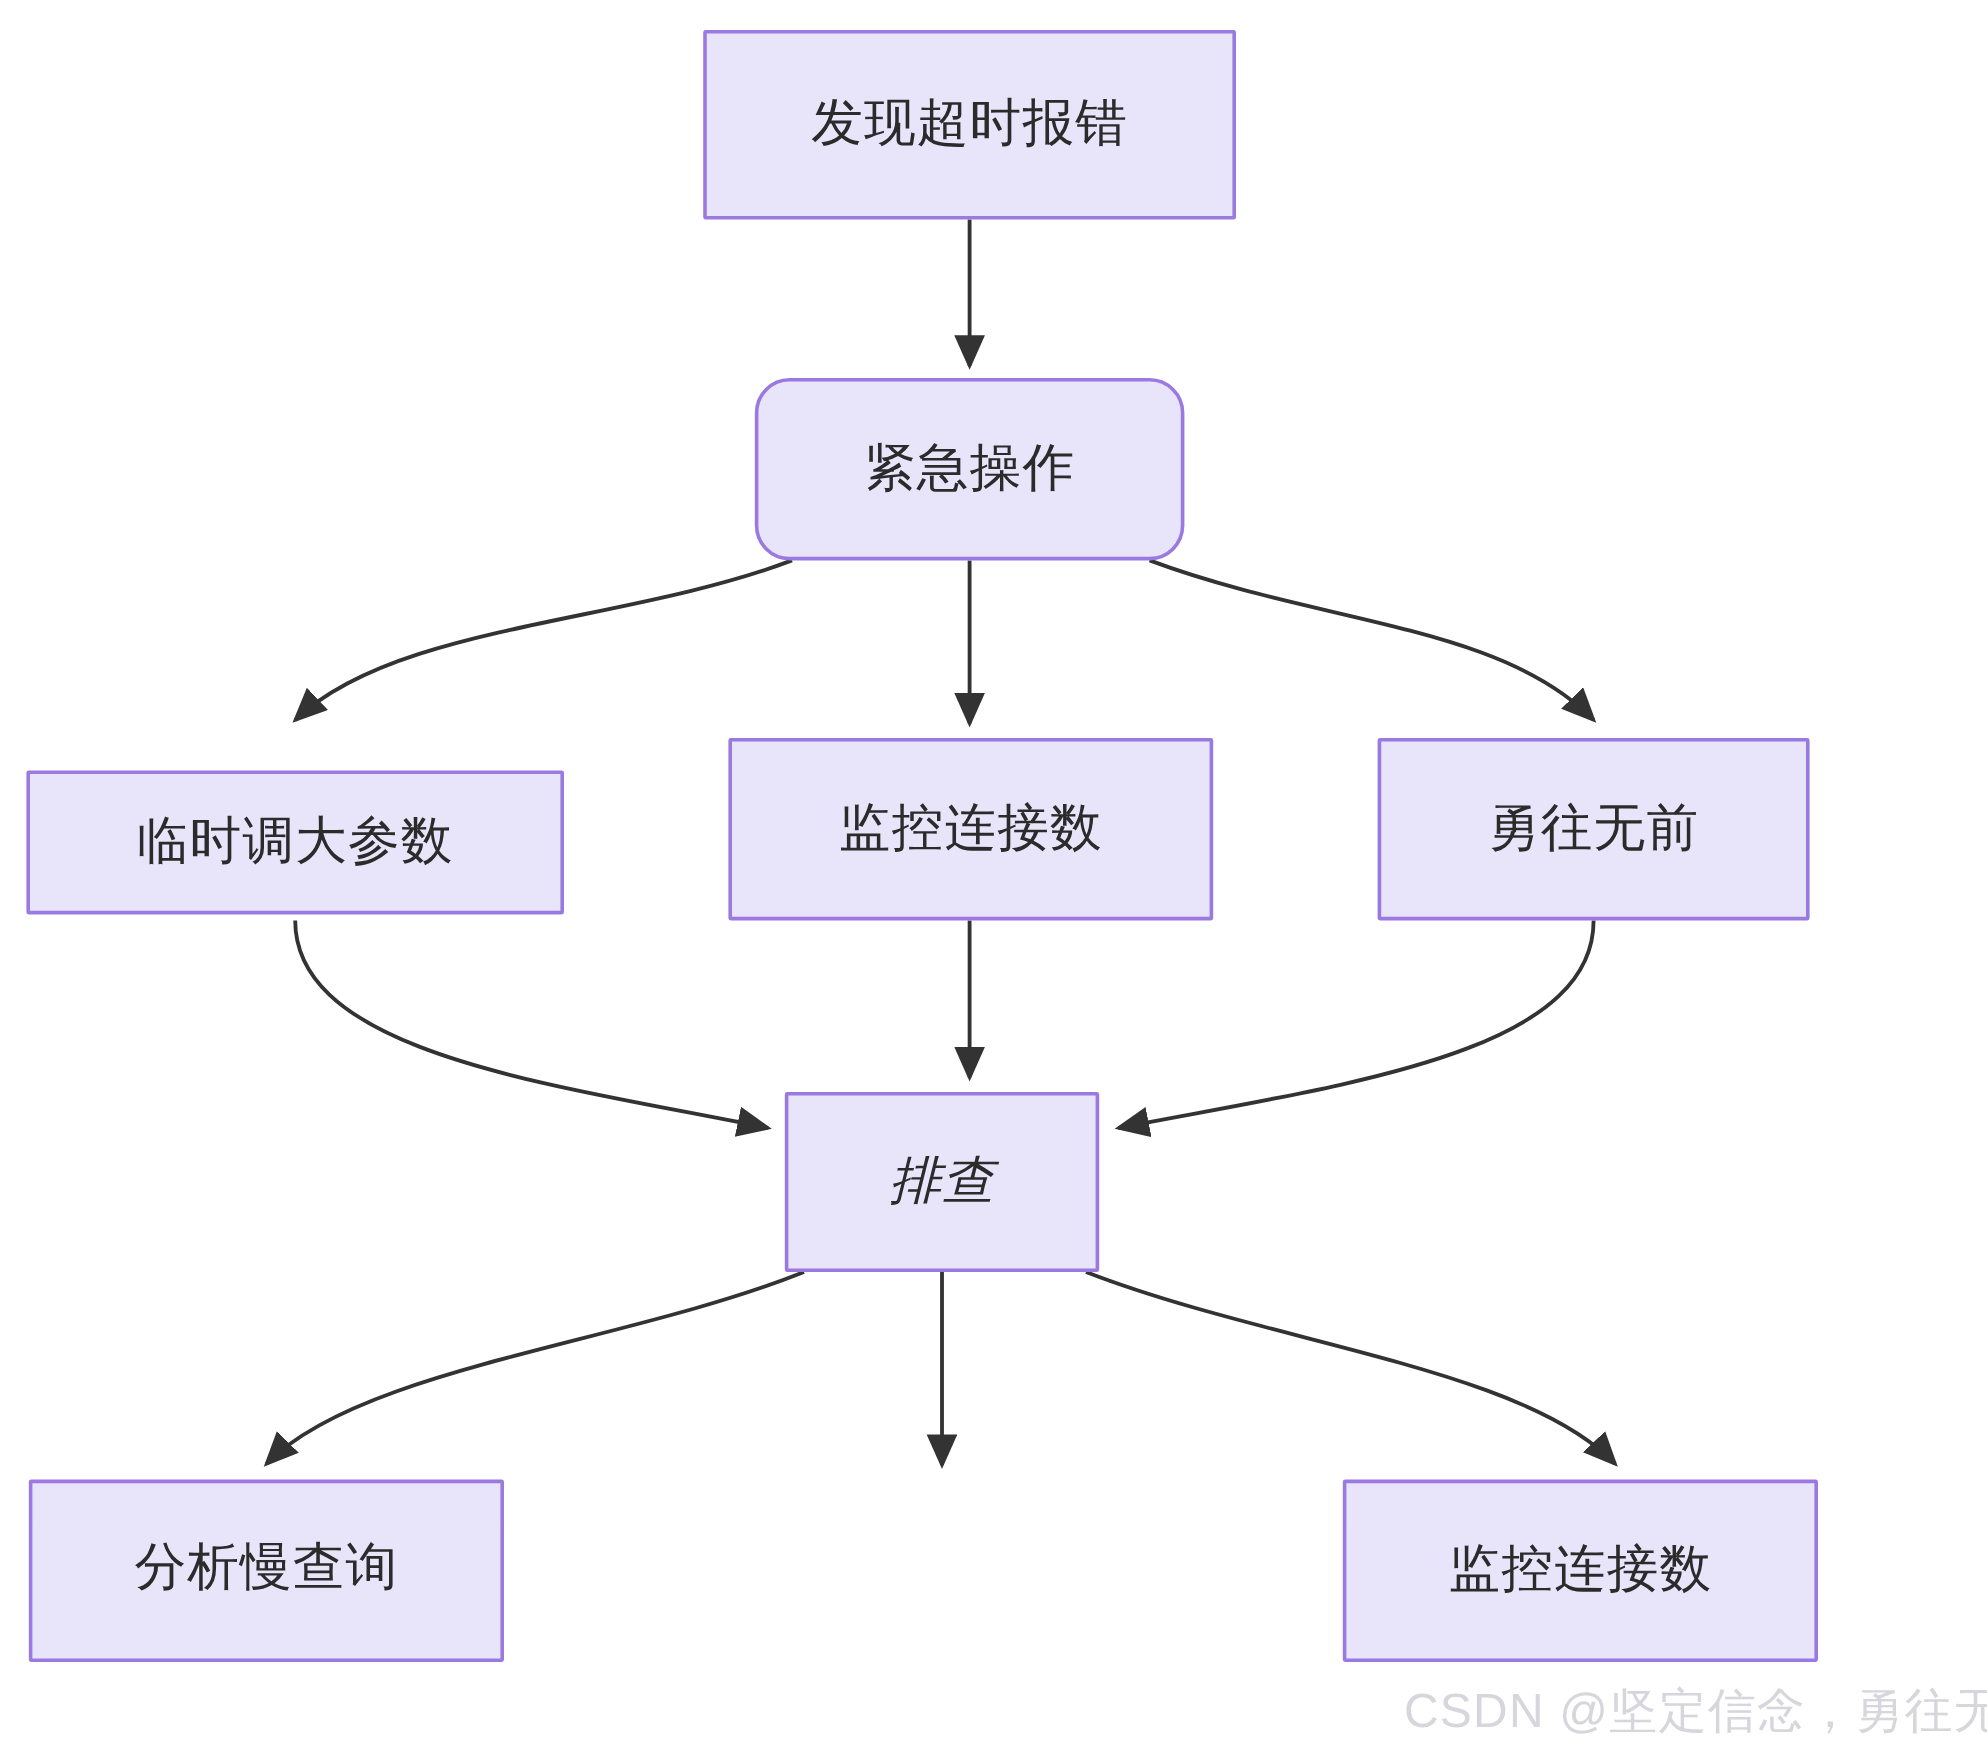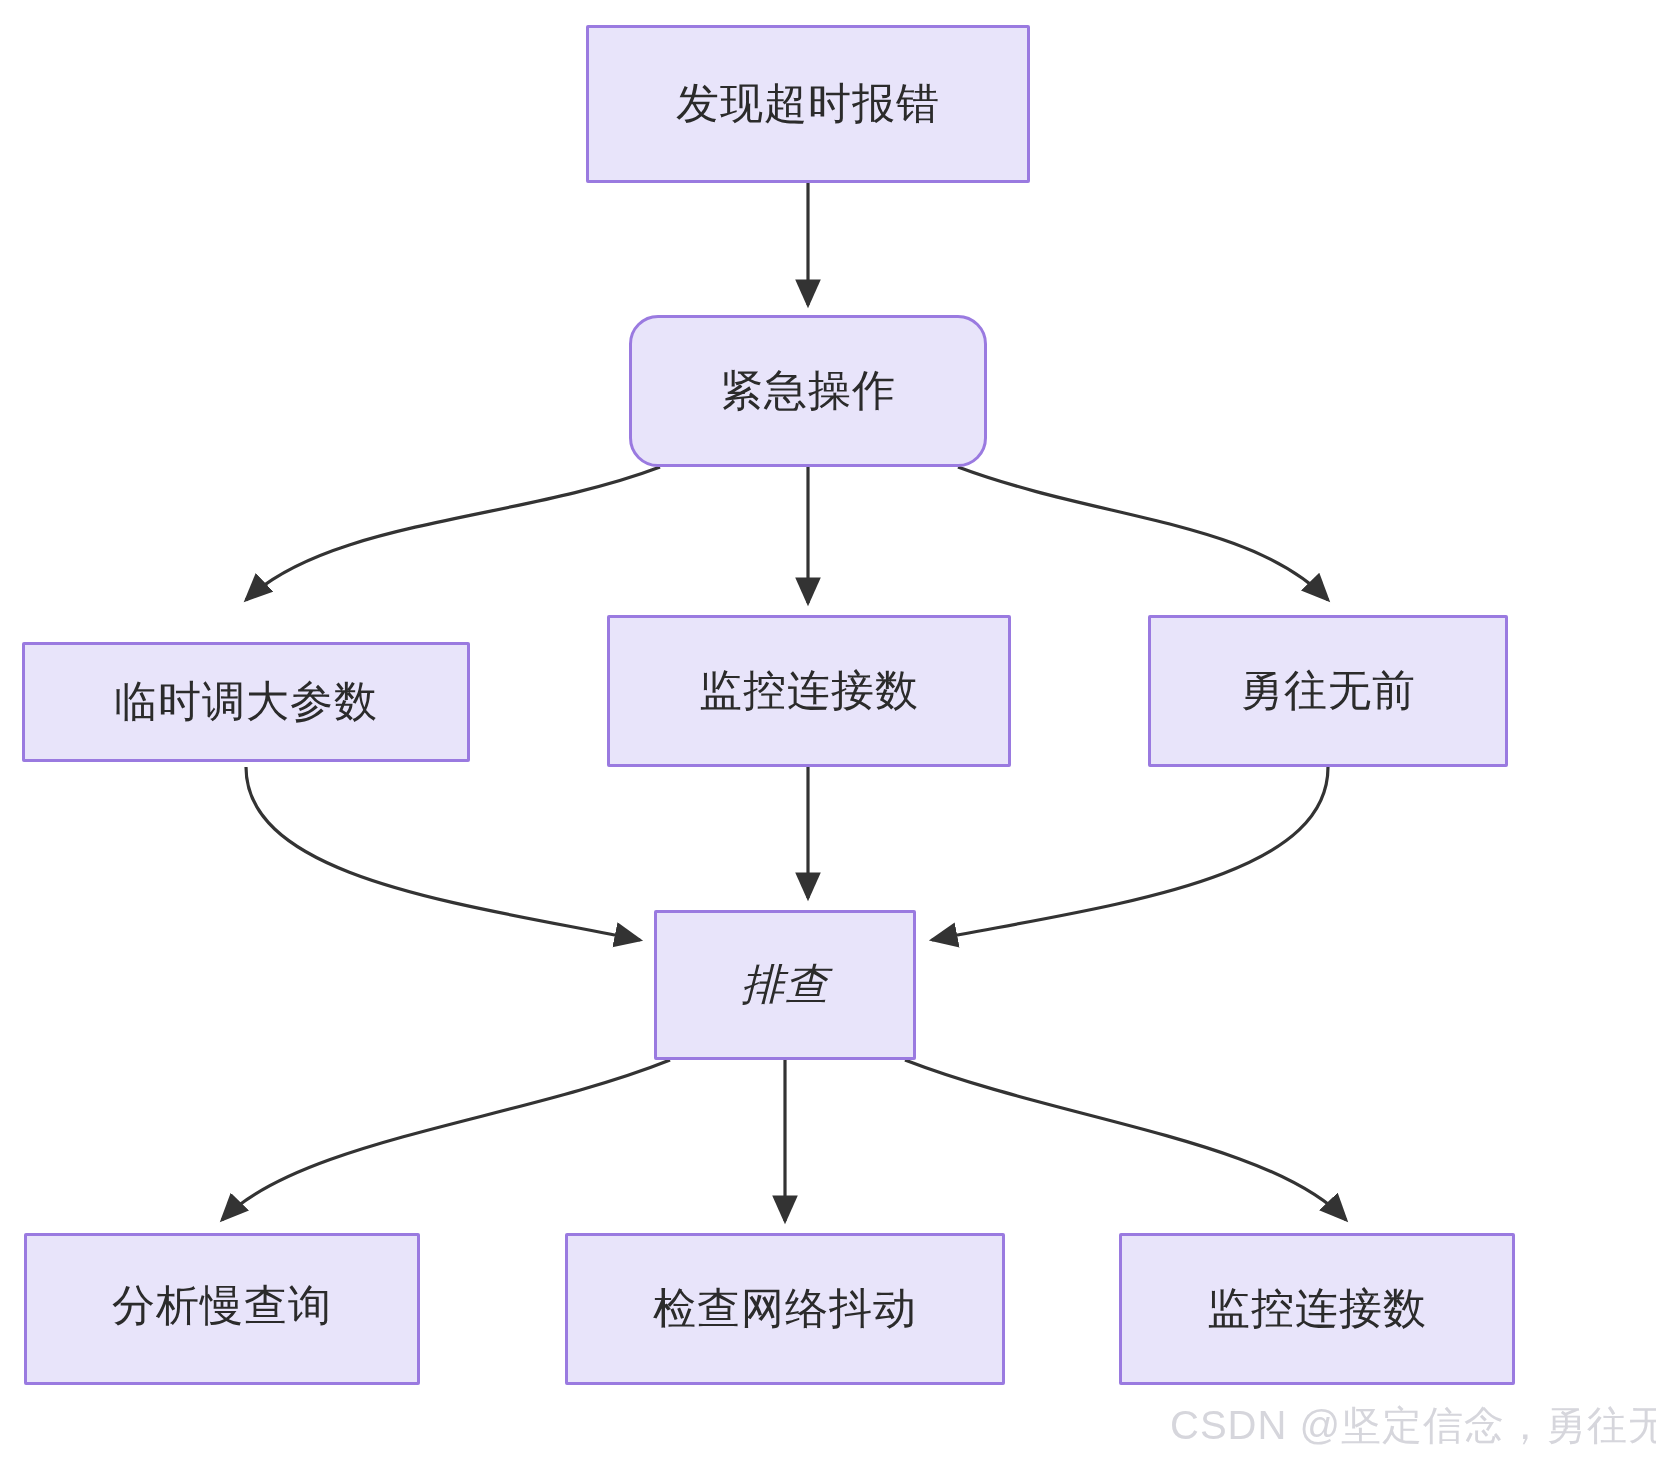--- a/index.html
+++ b/index.html
@@ -93,23 +93,20 @@
   </div>
 
   <div class="node" style="left:654px;top:910px;width:262px;height:150px;font-style:italic;">
     <span>排查</span>
   </div>
 
   <div class="node" style="left:24px;top:1233px;width:396px;height:152px;font-family:Liberation Mono, monospace;">
     <span>分析慢查询</span>
   </div>
 
-  <div class="node" style="left:565px;top:1233px;width:440px;height:152px;">
-    <span>检查网络抖动</span>
-  </div>
 
   <div class="node" style="left:1119px;top:1233px;width:396px;height:152px;">
     <span>监控连接数</span>
   </div>
 
   <div class="watermark" style="left:1170px;top:1398px;">CSDN @坚定信念，勇往无前</div>
 
 </div>
 
 </body></html>

